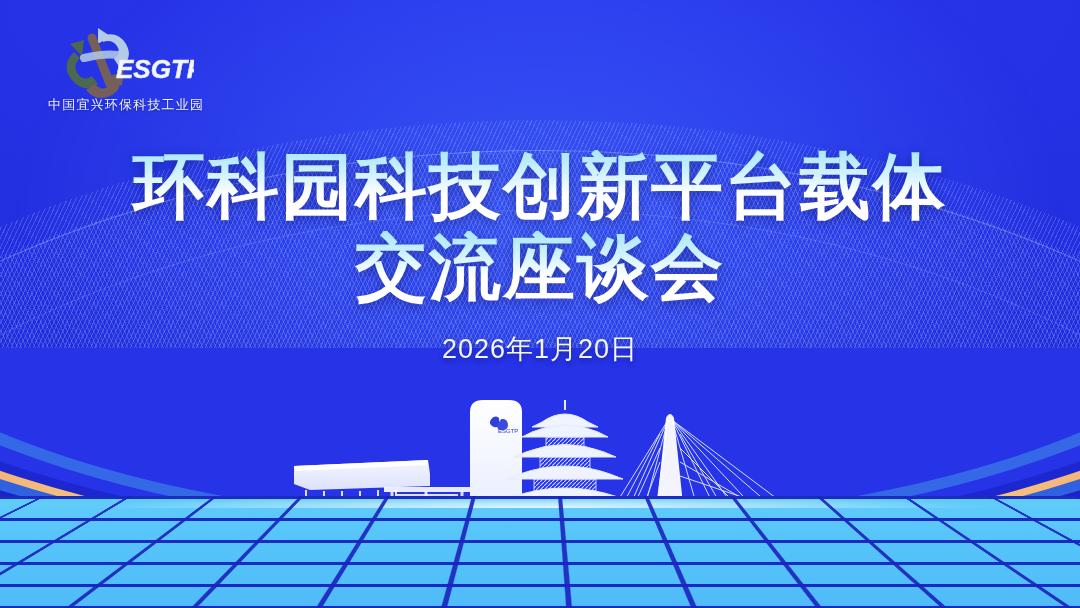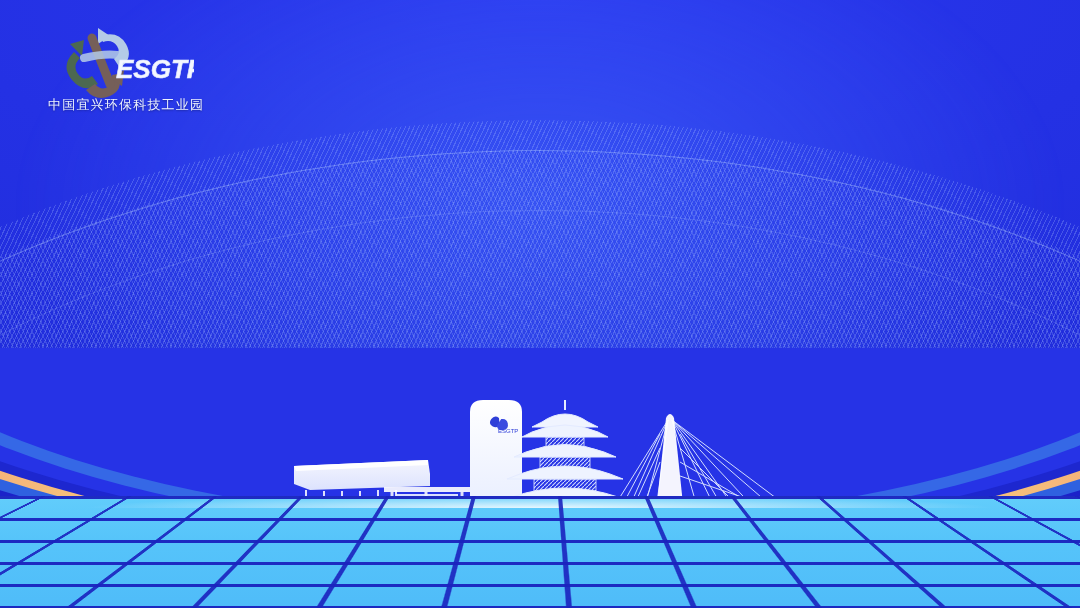--- a/index.html
+++ b/index.html
@@ -215,14 +215,19 @@
         <path d="M74 52 q6 16 -8 22 q-14 6 -24 -6 l9 -6 q6 7 13 3 q7 -4 4 -12 Z" fill="#7a6252"></path>
         <path d="M80 48 l-2 16 l-12 -8 Z" fill="#7a6252"></path>
         <path d="M48 16 q10 26 18 46" stroke="#7a6252" stroke-width="9" fill="none" stroke-linecap="round"></path>
         <path d="M40 36 q24 -6 40 -2" stroke="#bcd4e8" stroke-width="8" fill="none" stroke-linecap="round" opacity=".85"></path>
       </g>
       <text x="72" y="56" font-size="26" font-weight="700" font-style="italic" fill="#f4f7ff" font-family="Liberation Sans, sans-serif" stroke="#dfe8ff" stroke-width=".6">ESGTP</text>
     </svg>
     <div class="logo-sub">中国宜兴环保科技工业园</div>
   </div>
 
+  <div class="titles">
+    <div class="t-line t1c">环科园科技创新平台载体</div>
+    <div class="t-line t2c">交流座谈会</div>
+    <div class="date">2026年1月20日</div>
+  </div>
 
 </div>
 
 </body></html>

